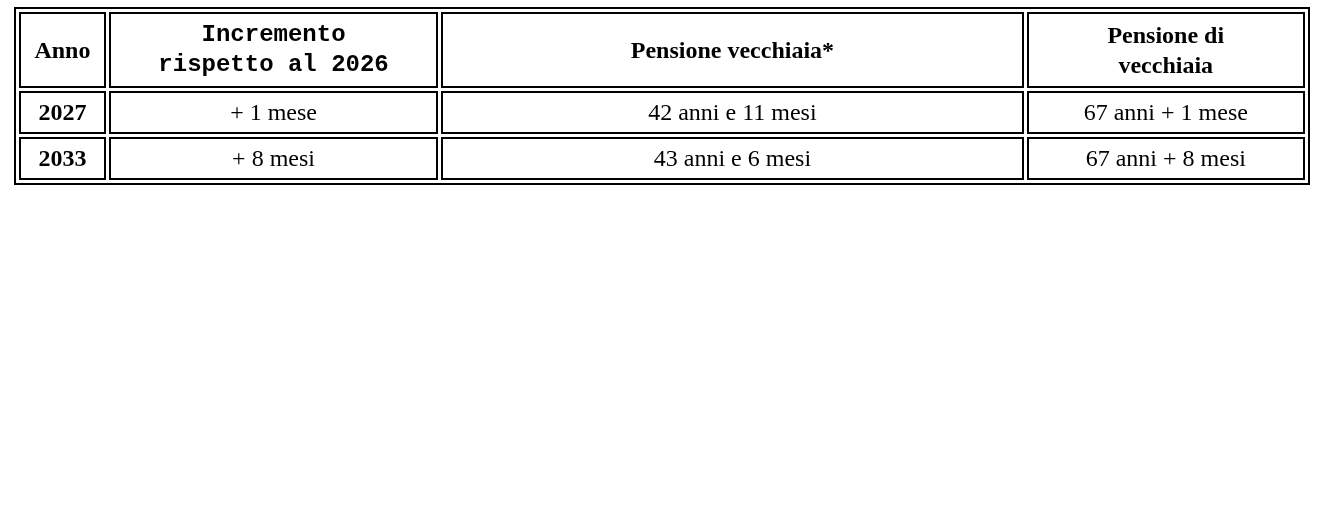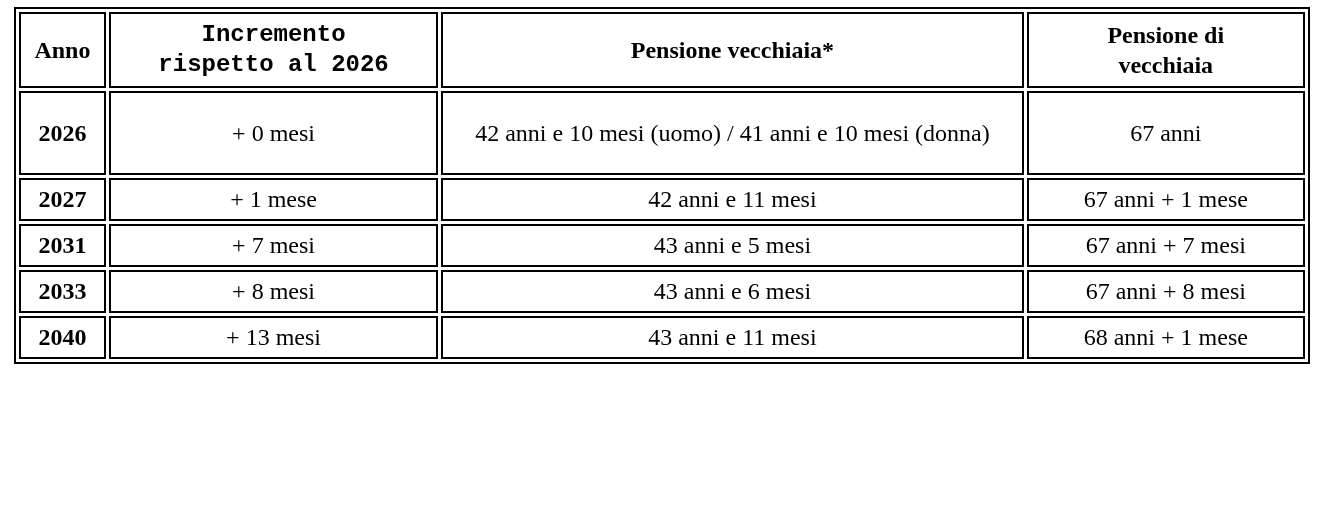--- a/index.html
+++ b/index.html
@@ -78,92 +78,50 @@
         </th>
         <th>
           <span>Pensione vecchiaia*</span>
         </th>
         <th>
           <span class="hdr-vecchiaia">Pensione di vecchiaia</span>
         </th>
       </tr>
     </thead>
     <tbody>
-  <tr class="row-tall">
-    <td class="year-cell">
-      <span>2026</span>
-    </td>
-    <td>
-      <span>+ 0 mesi</span>
-    </td>
-    <td>
-      <span class="anticipata-content">42 anni e 10 mesi (uomo) / 41 anni e 10 mesi (donna)</span>
-    </td>
-    <td>
-      <span>67 anni</span>
-    </td>
-  </tr>
 
   <tr class="row-normal">
     <td class="year-cell">
       <span>2027</span>
     </td>
     <td>
       <span>+ 1 mese</span>
     </td>
     <td>
       <span class="anticipata-content">42 anni e 11 mesi</span>
     </td>
     <td>
       <span>67 anni + 1 mese</span>
     </td>
   </tr>
 
 
 
-  <tr class="row-normal">
-    <td class="year-cell">
-      <span>2031</span>
-    </td>
-    <td>
-      <span>+ 7 mesi</span>
-    </td>
-    <td>
-      <span class="anticipata-content">43 anni e 5 mesi</span>
-    </td>
-    <td>
-      <span>67 anni + 7 mesi</span>
-    </td>
-  </tr>
 
   <tr class="row-normal">
     <td class="year-cell">
       <span>2033</span>
     </td>
     <td>
       <span>+ 8 mesi</span>
     </td>
     <td>
       <span class="anticipata-content">43 anni e 6 mesi</span>
     </td>
     <td>
       <span>67 anni + 8 mesi</span>
     </td>
   </tr>
 
-  <tr class="row-normal">
-    <td class="year-cell">
-      <span>2040</span>
-    </td>
-    <td>
-      <span>+ 13 mesi</span>
-    </td>
-    <td>
-      <span class="anticipata-content">43 anni e 11 mesi</span>
-    </td>
-    <td>
-      <span>68 anni + 1 mese</span>
-    </td>
-  </tr>
 
 </tbody>
   </table>
 </div>
 
 </body></html>

